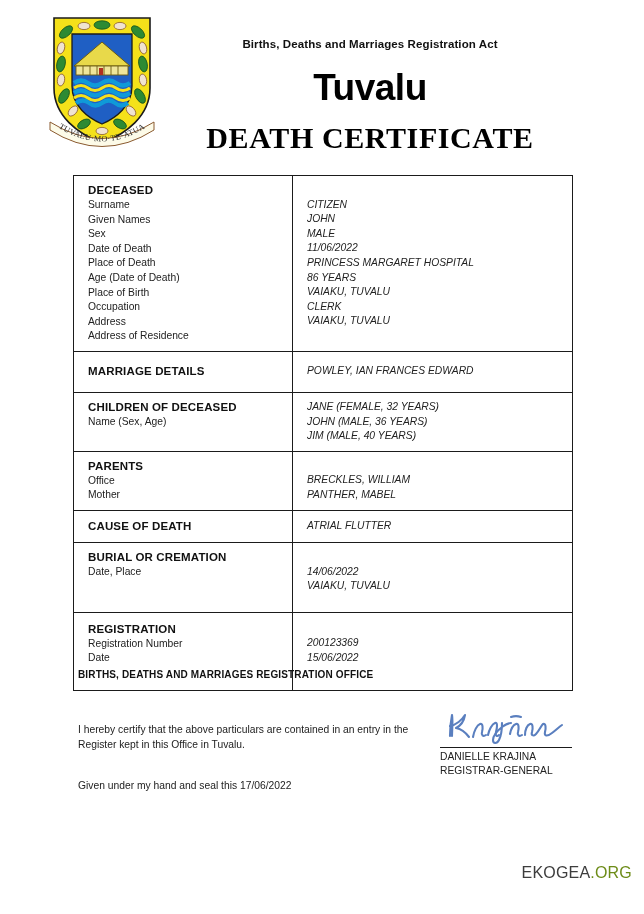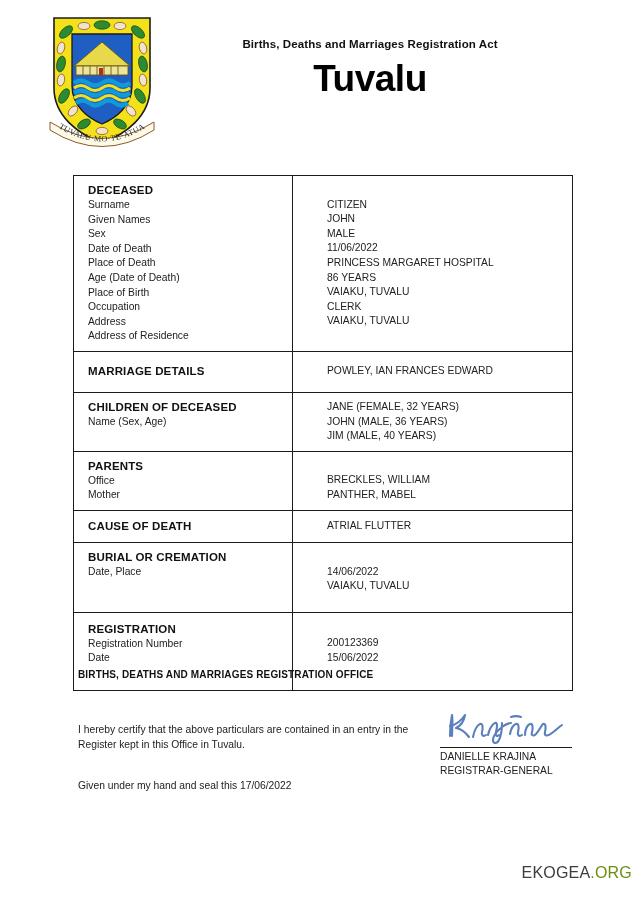--- a/index.html
+++ b/index.html
@@ -11,33 +11,33 @@
     position:relative;
     overflow:hidden;
   }
   .page{position:relative;width:644px;height:914px;}
 
   
   .header{position:absolute;left:0;top:0;width:644px;height:172px;}
   .crest{position:absolute;left:46px;top:12px;width:112px;height:136px;}
   .head-text{position:absolute;left:160px;top:0;width:420px;text-align:center;}
   .act-line{font-size:11.5px;font-weight:bold;letter-spacing:.1px;margin-top:38px;color:#111;}
-  .country{font-size:37px;font-weight:bold;letter-spacing:-.5px;margin-top:10px;line-height:1;color:#000;}
+  .country{font-size:37px;font-weight:bold;letter-spacing:-.5px;margin-top:19px;line-height:1;color:#000;}
   .doc-title{font-family:"Liberation Serif", serif;font-size:30px;font-weight:bold;
              letter-spacing:.6px;margin-top:17px;line-height:1;color:#000;}
 
   
   .cert-table{position:absolute;left:73px;top:175px;width:498px;
               border:1.4px solid #1b1b1b;border-collapse:collapse;}
   .sec{border-bottom:1.4px solid #1b1b1b;}
   .sec:last-child{border-bottom:0;}
-  .sec-inner{display:flex;width:100%;gap:20px;}
+  .sec-inner{display:flex;width:100%;}
   .col-l{width:219px;flex:0 0 219px;border-right:1.4px solid #1b1b1b;
          padding:7px 0 7px 14px;box-sizing:border-box;}
-  .col-r{flex:1;padding:7px 0 7px 14px;box-sizing:border-box;}
+  .col-r{flex:1;padding:7px 0 7px 14px;box-sizing:border-box;font-style:italic;}
   .sec-title{font-size:11.5px;font-weight:bold;letter-spacing:.15px;line-height:15px;color:#111;}
   .lbl{font-size:10.3px;line-height:14.6px;color:#222;}
   .val{font-size:10.3px;line-height:14.6px;color:#222;white-space:nowrap;}
   .pad-line{height:14.6px;}
 
   
   .office-title{position:absolute;left:78px;top:669px;font-size:10px;font-weight:bold;
                 letter-spacing:.15px;color:#111;}
   .certify{position:absolute;left:78px;top:722px;width:345px;font-size:10.3px;
            line-height:15px;color:#222;}
@@ -117,20 +117,21 @@
         <path id="mottoArc" d="M10 114 Q56 145 102 114" fill="none" stroke="none"></path>
         <text font-family="Liberation Serif, serif" font-size="8.2" fill="#2b2b2b" letter-spacing=".4">
           <textPath href="#mottoArc" startOffset="50%" text-anchor="middle">TUVALU·MO·TE·ATUA</textPath>
         </text>
       </svg>
     </div>
 
     <div class="head-text">
       <div class="act-line">Births, Deaths and Marriages Registration Act</div>
       <div class="country">Tuvalu</div>
+      <div class="doc-title">DEATH CERTIFICATE</div>
     </div>
   </div>
 
   <div class="cert-table">
 
     <div class="sec">
       <div class="sec-inner">
         <div class="col-l">
           <div class="sec-title">DECEASED</div>
           <div class="lbl">Surname</div>

